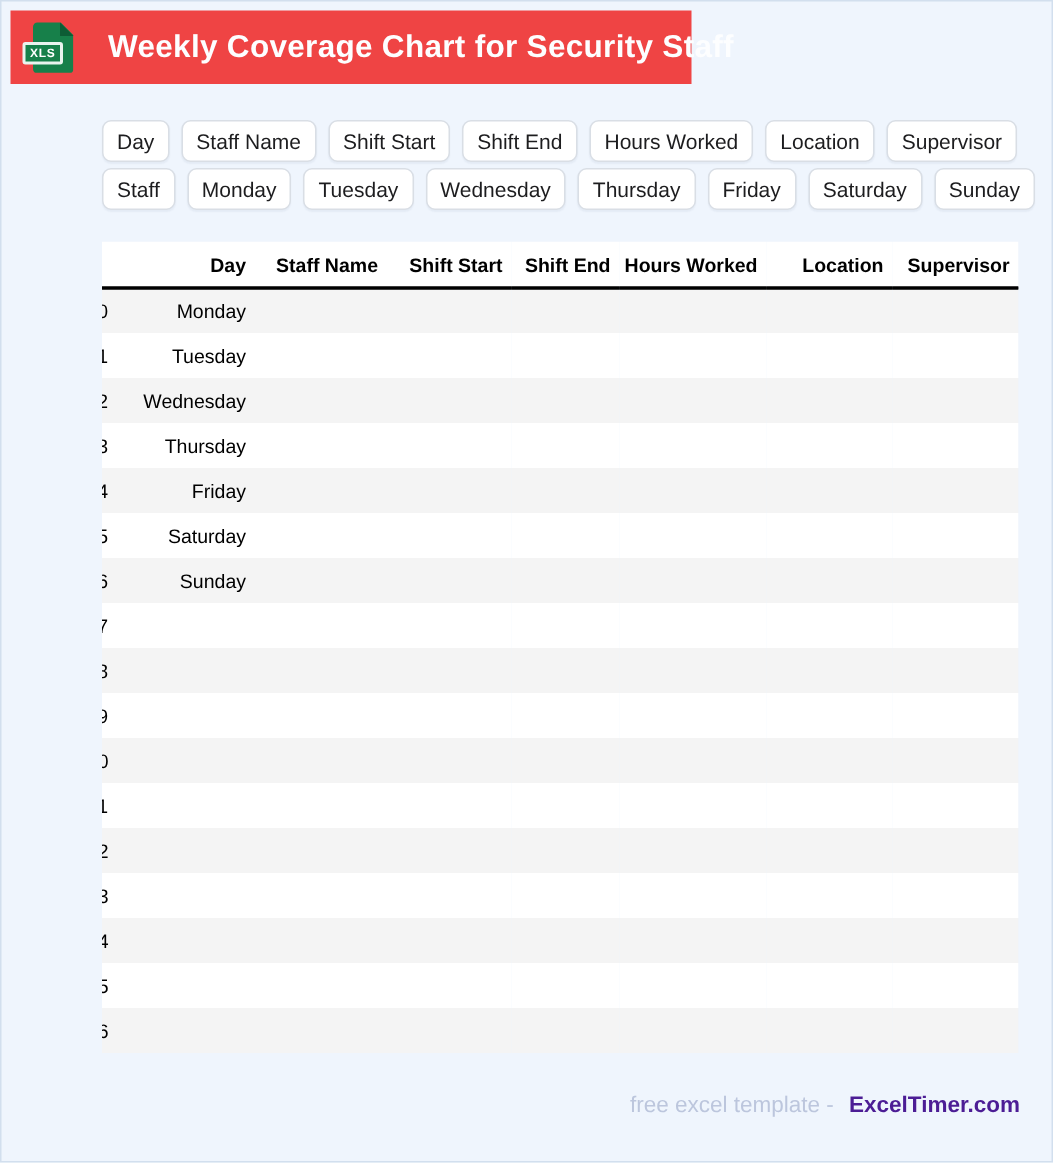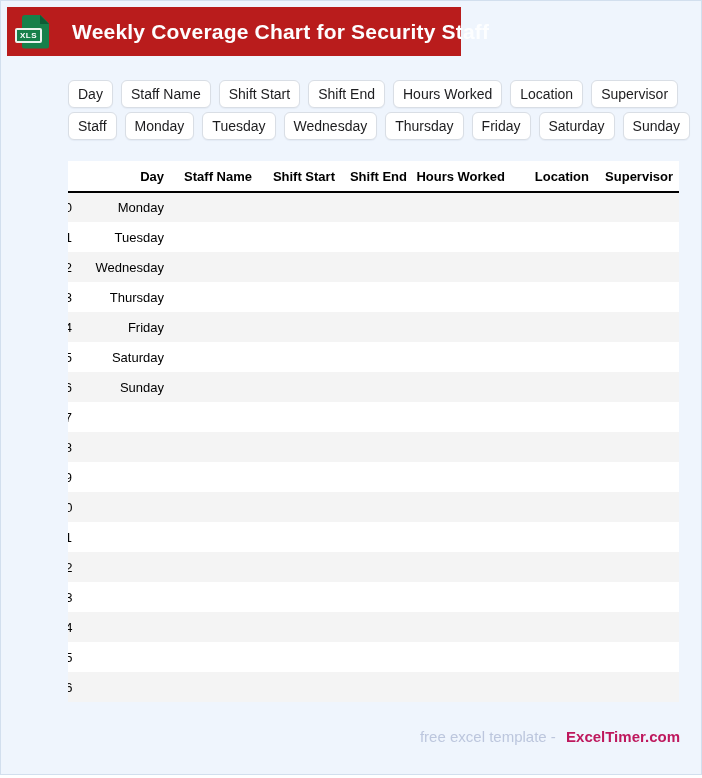--- a/index.html
+++ b/index.html
@@ -14,21 +14,21 @@
     width: 702px; height: 775px;
     background: #eff5fd;
     border: 1px solid #d2dfee;
     overflow: hidden;
   }
 
   
   .banner {
     position: absolute; left: 6px; top: 6px;
     width: 454px; height: 49px;
-    background: #b91c1c;
+    background: #ef4444;
     display: flex; align-items: center;
   }
   .file-icon { position: relative; margin-left: 15px; width: 27px; height: 34px; flex: none; }
   .file-body {
     position: absolute; inset: 0;
     background: #17804a; border-radius: 3px;
     clip-path: polygon(0 0, calc(100% - 9px) 0, 100% 9px, 100% 100%, 0 100%);
   }
   .file-fold {
     position: absolute; top: 0; right: 0;
@@ -110,21 +110,21 @@
 
   
   .footer {
     position: absolute; top: 727px; right: 21px;
     font-size: 15px;
     color: #bcc6dd;
     white-space: nowrap;
   }
   .footer .brand {
     font-weight: bold;
-    color: #be185d;
+    color: #4c1d95;
     margin-left: 6px;
   }
 </style>
 </head>
 <body>
 
 <div class="page">
 
   <div class="banner">
     <div class="file-icon">

